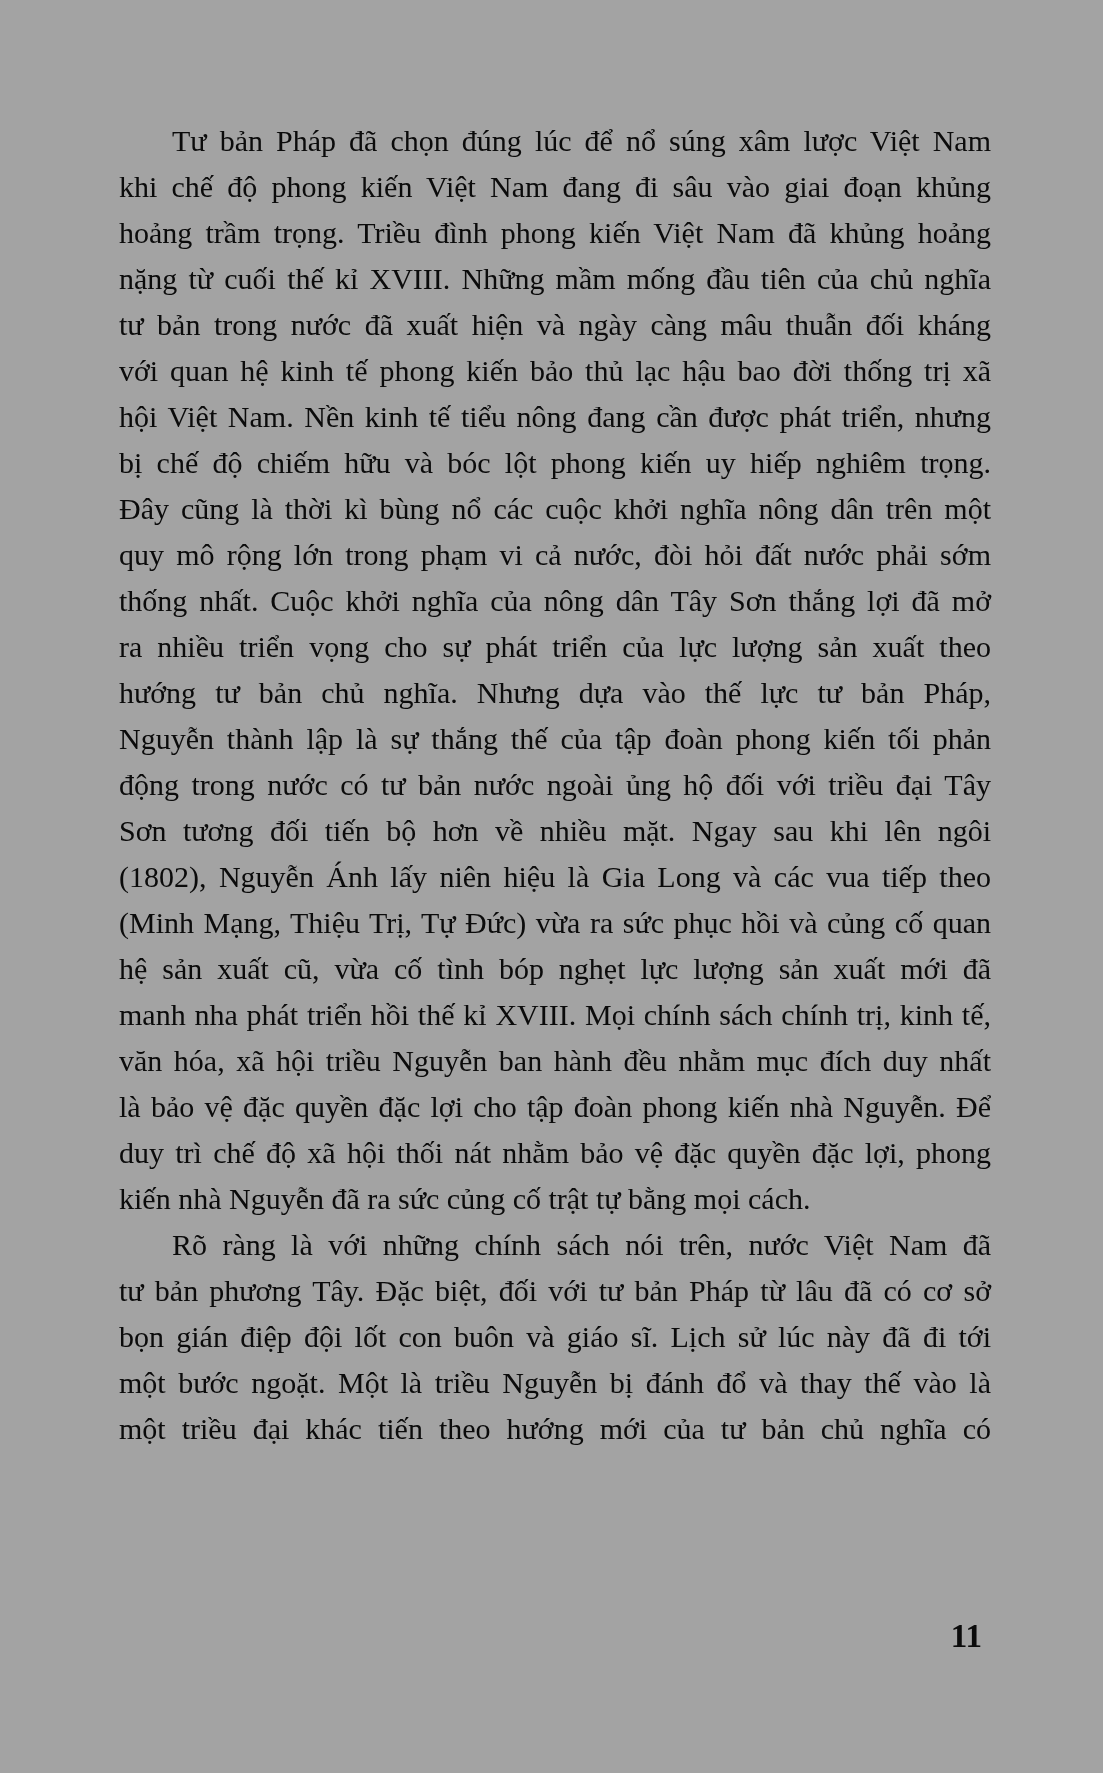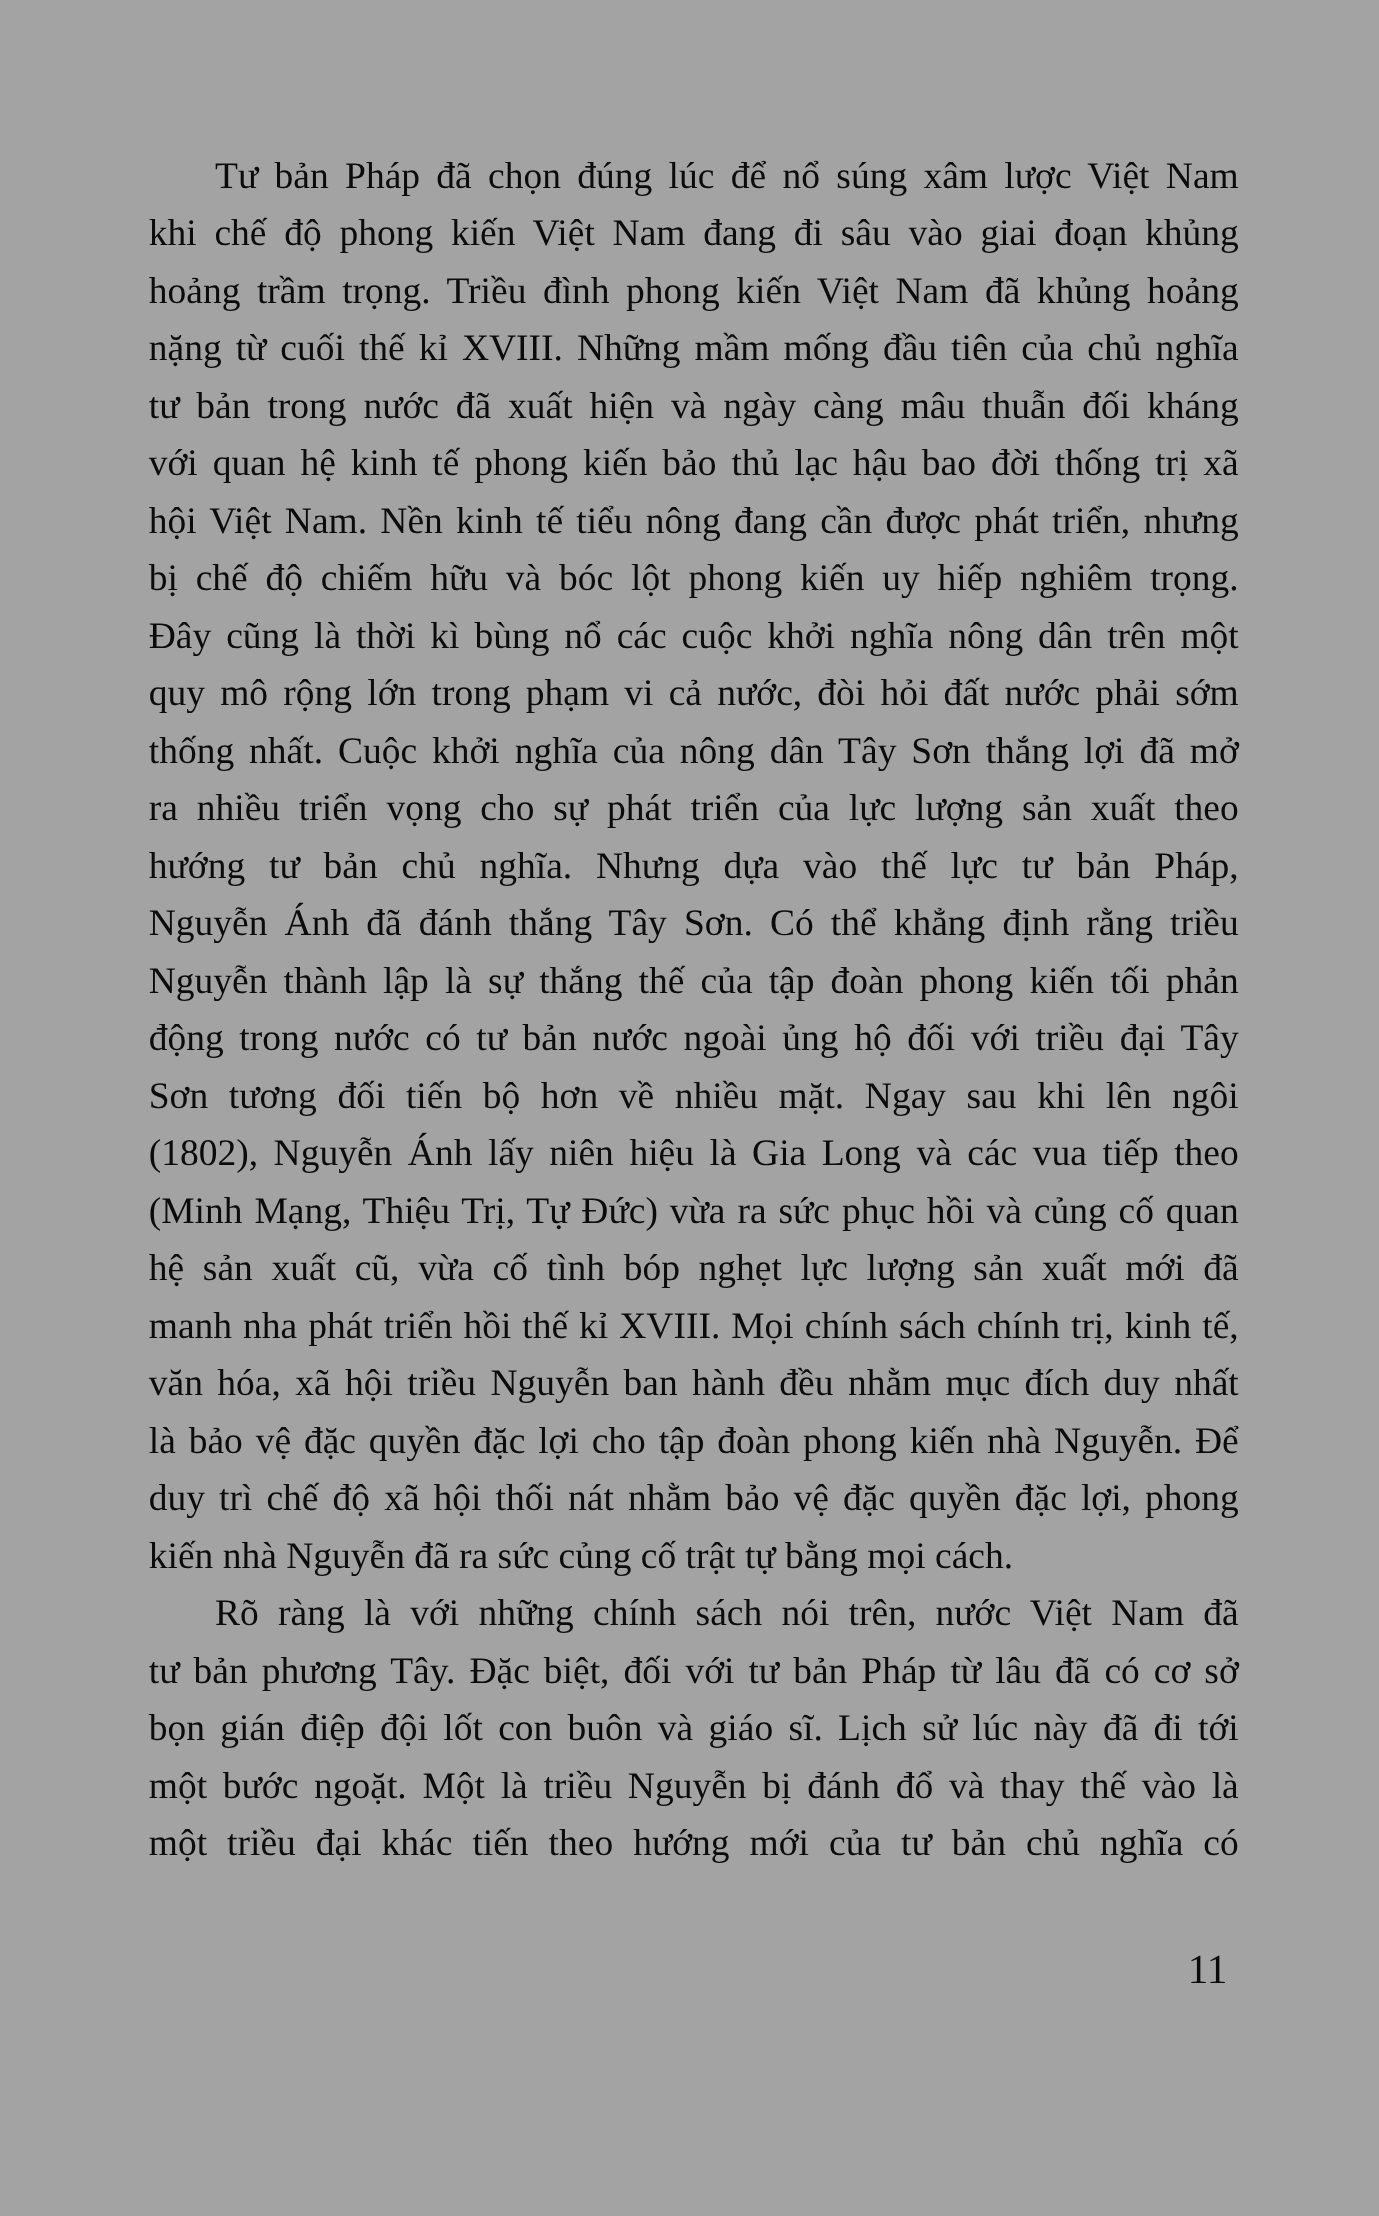--- a/index.html
+++ b/index.html
@@ -29,25 +29,26 @@
   .line {
     text-align: justify;
     text-align-last: justify;
     height: 46px;
     white-space: normal;
   }
   .line.indent { text-indent: 53px; }
   .line.ragged { text-align-last: left; }
   .page-number {
     position: absolute;
-    top: 1556px;
+    top: 1616px;
     right: 121px;
     font-size: 33px;
     line-height: 40px;
     text-align: center;
+    font-weight: bold;
   }
 </style>
 </head>
 <body>
 
 <div class="page">
   <main class="text-block">
       <div class="paragraph">
         <div class="line indent">Tư bản Pháp đã chọn đúng lúc để nổ súng xâm lược Việt Nam</div>
         <div class="line">khi chế độ phong kiến Việt Nam đang đi sâu vào giai đoạn khủng</div>
@@ -55,21 +56,20 @@
         <div class="line">nặng từ cuối thế kỉ XVIII. Những mầm mống đầu tiên của chủ nghĩa</div>
         <div class="line">tư bản trong nước đã xuất hiện và ngày càng mâu thuẫn đối kháng</div>
         <div class="line">với quan hệ kinh tế phong kiến bảo thủ lạc hậu bao đời thống trị xã</div>
         <div class="line">hội Việt Nam. Nền kinh tế tiểu nông đang cần được phát triển, nhưng</div>
         <div class="line">bị chế độ chiếm hữu và bóc lột phong kiến uy hiếp nghiêm trọng.</div>
         <div class="line">Đây cũng là thời kì bùng nổ các cuộc khởi nghĩa nông dân trên một</div>
         <div class="line">quy mô rộng lớn trong phạm vi cả nước, đòi hỏi đất nước phải sớm</div>
         <div class="line">thống nhất. Cuộc khởi nghĩa của nông dân Tây Sơn thắng lợi đã mở</div>
         <div class="line">ra nhiều triển vọng cho sự phát triển của lực lượng sản xuất theo</div>
         <div class="line">hướng tư bản chủ nghĩa. Nhưng dựa vào thế lực tư bản Pháp,</div>
-        <div class="line">Nguyễn Ánh đã đánh thắng Tây Sơn. Có thể khẳng định rằng triều</div>
         <div class="line">Nguyễn thành lập là sự thắng thế của tập đoàn phong kiến tối phản</div>
         <div class="line">động trong nước có tư bản nước ngoài ủng hộ đối với triều đại Tây</div>
         <div class="line">Sơn tương đối tiến bộ hơn về nhiều mặt. Ngay sau khi lên ngôi</div>
         <div class="line">(1802), Nguyễn Ánh lấy niên hiệu là Gia Long và các vua tiếp theo</div>
         <div class="line">(Minh Mạng, Thiệu Trị, Tự Đức) vừa ra sức phục hồi và củng cố quan</div>
         <div class="line">hệ sản xuất cũ, vừa cố tình bóp nghẹt lực lượng sản xuất mới đã</div>
         <div class="line">manh nha phát triển hồi thế kỉ XVIII. Mọi chính sách chính trị, kinh tế,</div>
         <div class="line">văn hóa, xã hội triều Nguyễn ban hành đều nhằm mục đích duy nhất</div>
         <div class="line">là bảo vệ đặc quyền đặc lợi cho tập đoàn phong kiến nhà Nguyễn. Để</div>
         <div class="line">duy trì chế độ xã hội thối nát nhằm bảo vệ đặc quyền đặc lợi, phong</div>

